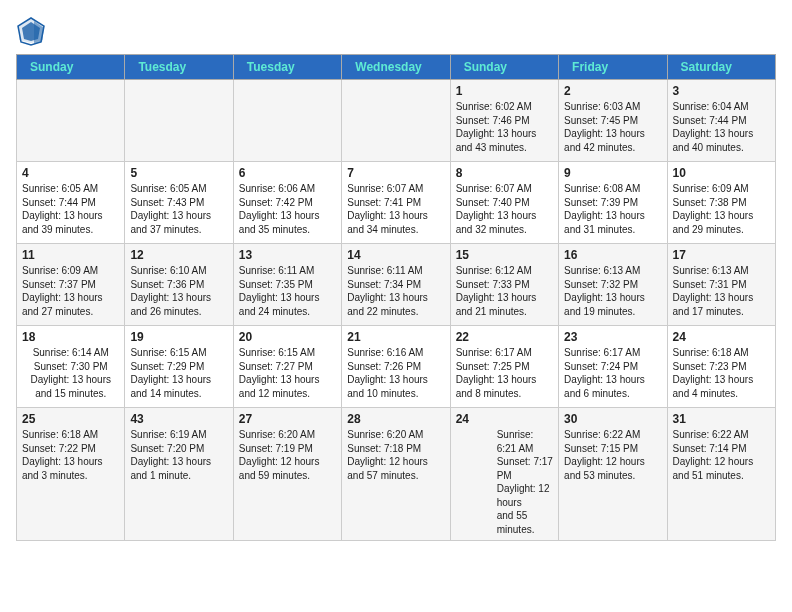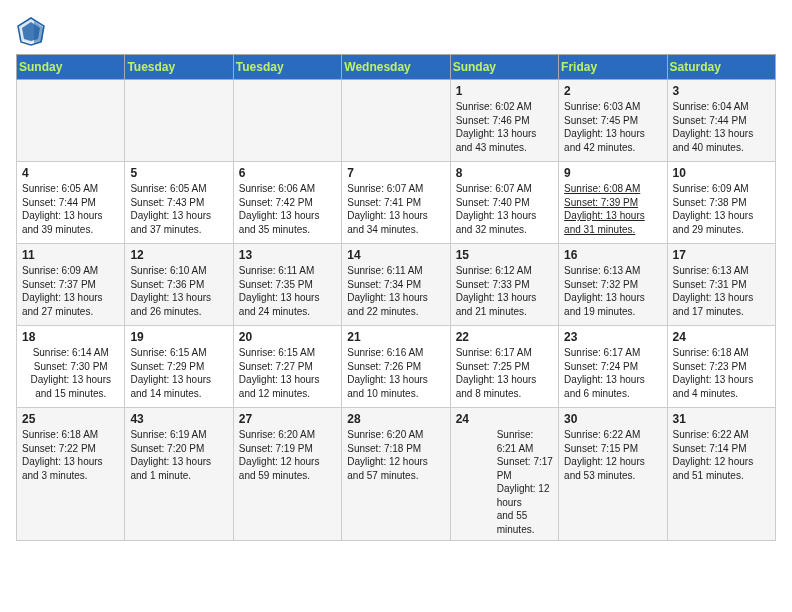--- a/index.html
+++ b/index.html
@@ -48,23 +48,23 @@
       font-size: 14px;
       color: #444;
     }
     table {
       width: 100%;
       border-collapse: collapse;
       table-layout: fixed;
     }
     thead tr th {
       background-color: #2a6bbf;
-      color: #bef264;
+      color: #5eead4;
       text-align: left;
-      padding: 5px 2px;
+      padding: 5px 13px;
       font-size: 12px;
       font-weight: bold;
       border: 1px solid #aaa;
     }
     tbody tr td {
       vertical-align: top;
       border: 1px solid #ccc;
       padding: 4px 5px;
       font-size: 10px;
       color: #222;
@@ -184,21 +184,21 @@
         </td>
         <td>
           <span class="day-num">8</span>
           <div class="cell-content" style="white-space: pre-line;">Sunrise: 6:07 AM
 Sunset: 7:40 PM
 Daylight: 13 hours
 and 32 minutes.</div>
         </td>
         <td>
           <span class="day-num">9</span>
-          <div class="cell-content" style="white-space: pre-line; text-decoration: underline;">Sunrise: 6:08 AM
+          <div class="cell-content" style="white-space: pre-line;">Sunrise: 6:08 AM
 Sunset: 7:39 PM
 Daylight: 13 hours
 and 31 minutes.</div>
         </td>
         <td>
           <span class="day-num">10</span>
           <div class="cell-content" style="white-space: pre-line;">Sunrise: 6:09 AM
 Sunset: 7:38 PM
 Daylight: 13 hours
 and 29 minutes.</div>

